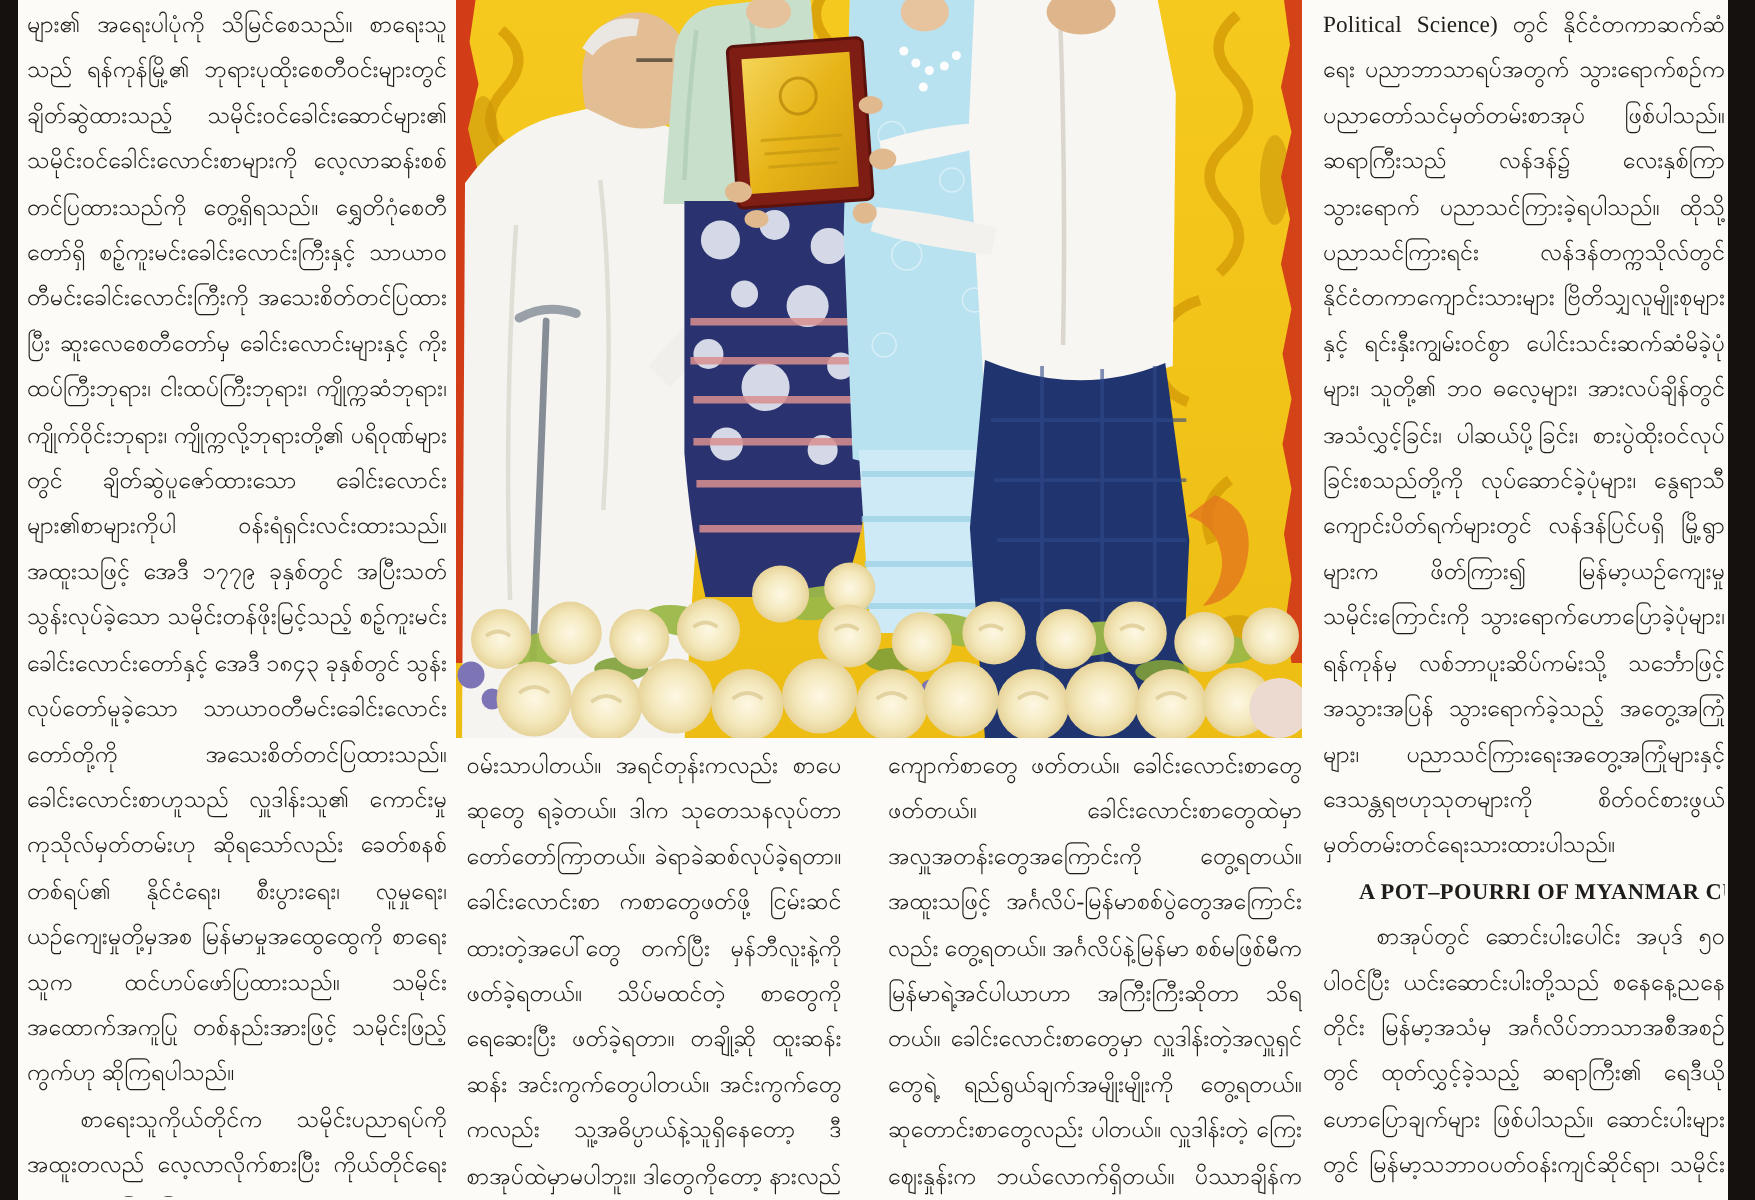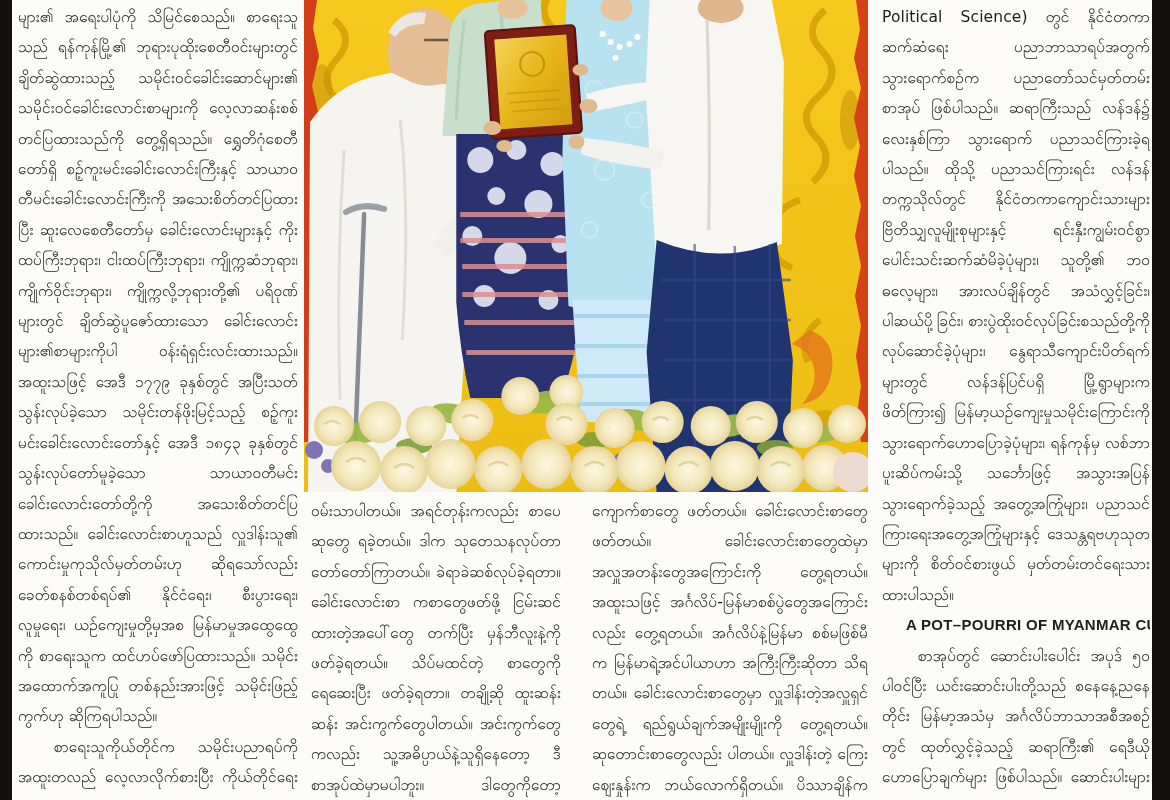--- a/index.html
+++ b/index.html
@@ -10,21 +10,21 @@
     color:#1e1d1b;
   }
   .edge{position:absolute;top:0;bottom:0;background:#14110e;}
   .edge.left{left:0;width:12px;}
   .edge.right{right:0;width:18px;}
 
   .col{
     position:absolute;overflow:hidden;text-align:justify;
     font-size:15.5px;line-height:30.4px;letter-spacing:0.1px;
   }
-  .col p{margin:0;}
+  .col p{margin:0;font-family:Liberation Serif, serif;}
   .col p.indent{text-indent:2.3em;}
 
   .col-left  {left:18px;  top:2px;   width:280px; height:796px;}
   .col-mid-a {left:311px; top:496px; width:250px; height:302px;}
   .col-mid-b {left:592px; top:496px; width:276px; height:302px;}
   .col-right {left:882px; top:2px;   width:268px; height:796px;}
 
   .heading-center{
     font-family:"Liberation Sans",sans-serif;
     font-weight:bold;font-size:15px;letter-spacing:0.3px;

